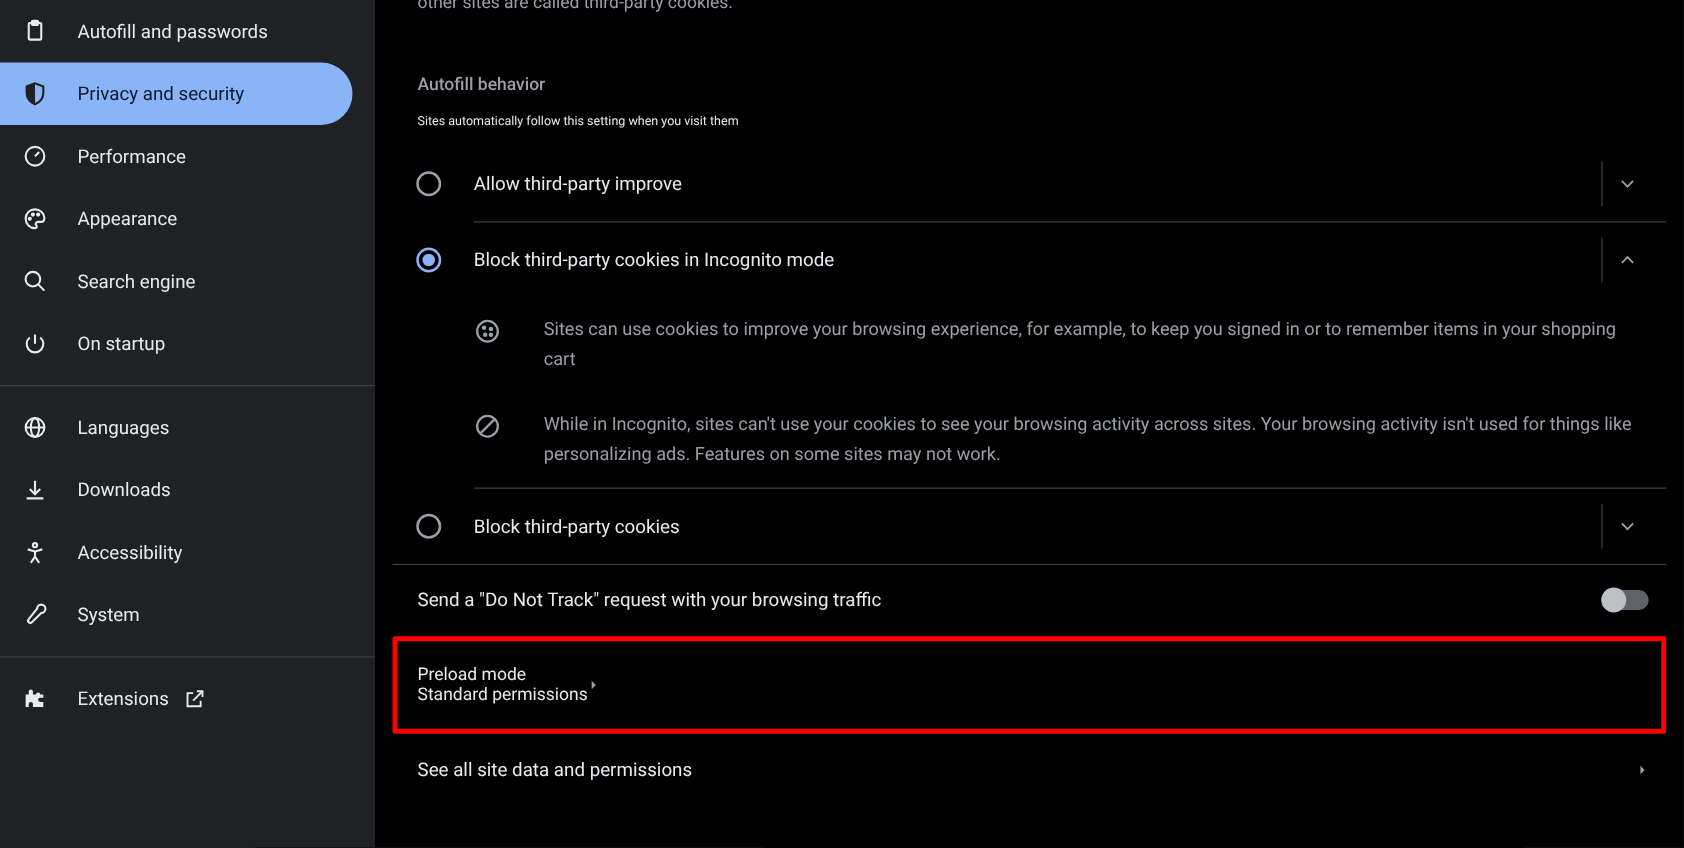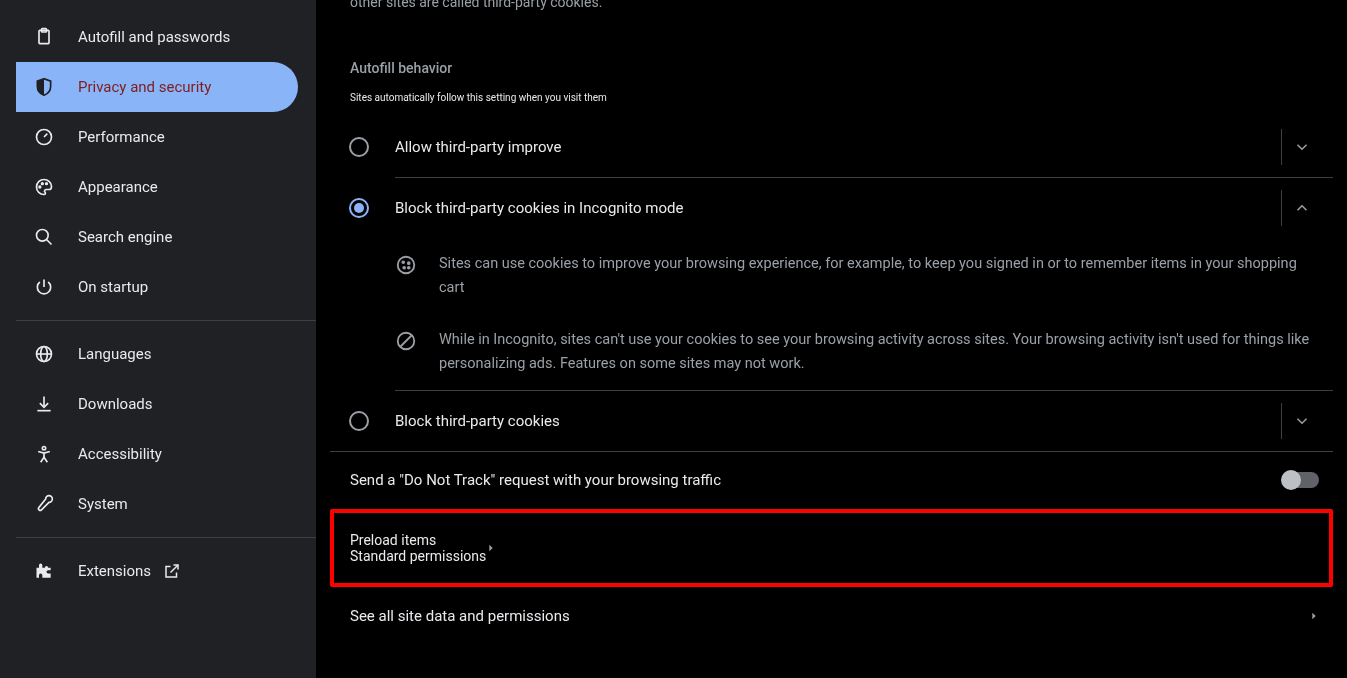--- a/index.html
+++ b/index.html
@@ -13,36 +13,35 @@
       font-family: Roboto, "Segoe UI", Arial, sans-serif;
       font-size: 14px;
       width: 1347px;
       height: 678px;
       overflow: hidden;
       display: flex;
     }
     .sidebar {
       width: 300px;
       background: #202124;
-      padding-top: 12px;
+      padding-top: 0;
       flex-shrink: 0;
-      margin-left: 16px;
     }
     .sidebar-item {
       display: flex;
       align-items: center;
       height: 50px;
       padding-left: 18px;
       cursor: pointer;
       font-size: 15px;
       color: #e8eaed;
     }
     .sidebar-item.active {
       background: #8ab4f8;
-      color: #7f1d1d;
+      color: #0f172a;
       border-radius: 0 25px 25px 0;
       width: 282px;
     }
     .sidebar-item .icon {
       width: 20px;
       height: 20px;
       margin-right: 24px;
       display: flex;
       align-items: center;
       justify-content: center;
@@ -131,21 +130,21 @@
     }
     .radio-separator {
       height: 1px;
       background: #3c4043;
       margin-left: 65px;
     }
     .detail-row {
       display: flex;
       align-items: flex-start;
       padding: 14px 20px 14px 65px;
-      gap: 22px;
+      gap: 34px;
     }
     .detail-row .detail-icon {
       width: 22px;
       height: 22px;
       flex-shrink: 0;
       margin-top: 2px;
       color: #9aa0a6;
       display: flex;
       align-items: center;
       justify-content: center;
@@ -409,21 +408,21 @@
       <div class="setting-text">
         <div class="setting-title">Send a "Do Not Track" request with your browsing traffic</div>
       </div>
       <div class="setting-control">
         <div class="toggle"></div>
       </div>
     </div>
 
     <div class="highlight-box">
       <div class="setting-text">
-        <div class="setting-title">Preload items</div>
+        <div class="setting-title">Preload mode</div>
         <div class="setting-sub">Standard permissions</div>
       </div>
       <div class="setting-control">
         <svg width="10" height="10" viewBox="0 0 24 24" fill="#9aa0a6">
             <path d="M8 4 L16 12 L8 20 Z"></path>
           </svg>
       </div>
     </div>
 
     <div class="setting-row" style="border-top:none;">

